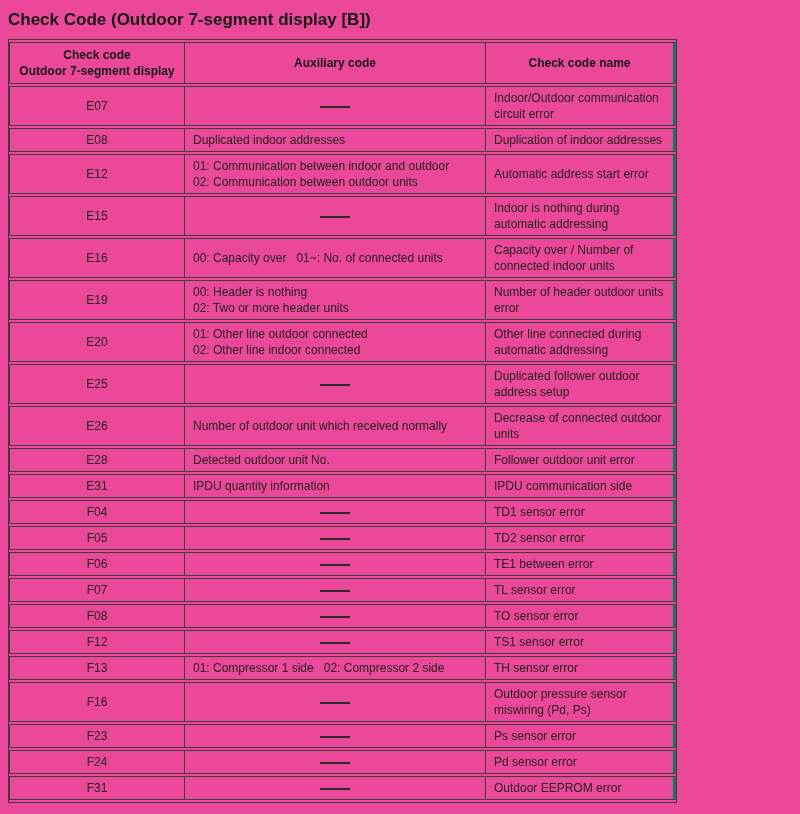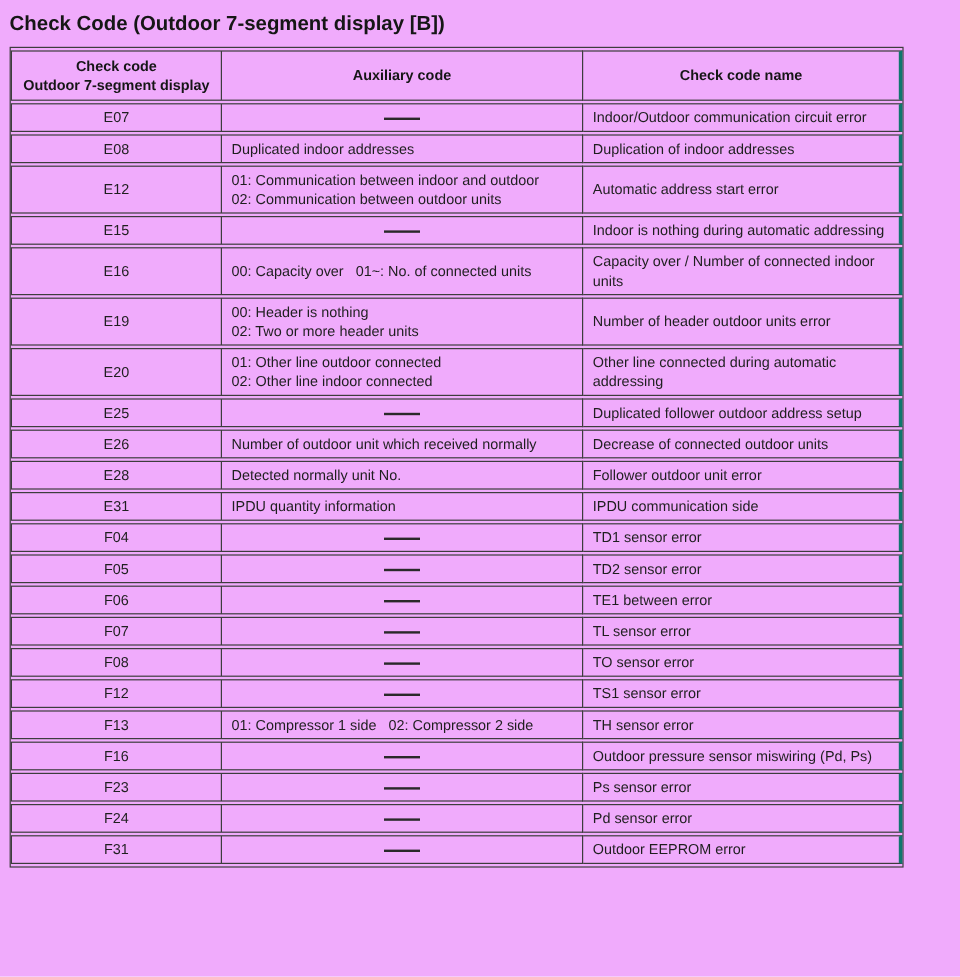--- a/index.html
+++ b/index.html
@@ -7,38 +7,38 @@
     padding: 0;
     background: #ffffff;
     font-family: "Liberation Sans", sans-serif;
     color: #1f1f1f;
   }
   .page {
     width: 800px;
     height: 814px;
     box-sizing: border-box;
     padding: 6px 7px 0 8px;
-    background: #f0abfc;
+    background: #ec4899;
     overflow: hidden;
   }
   .title {
     font-size: 17px;
     font-weight: bold;
     margin: 4px 0 9px 0;
     color: #161616;
   }
   .subtitle {
     font-size: 12.5px;
     margin: 0 0 12px 0;
     color: #2b2b2b;
   }
   table.check-table {
     border-collapse: separate;
     border-spacing: 0 2px;
-    width: 745px;
+    width: 669px;
     border: 1px solid #3d3d3d;
     table-layout: fixed;
   }
   col.c-code { width: 176px; }
   col.c-aux  { width: 301px; }
   col.c-name { width: auto;  }
   th, td {
     border-top: 1px solid #3d3d3d;
     border-bottom: 1px solid #3d3d3d;
     font-size: 12px;
@@ -139,21 +139,21 @@
           <td class="aux-cell dash-cell"><span class="dash"></span></td>
           <td class="name-cell">Duplicated follower outdoor address setup</td>
         </tr>
         <tr>
           <td class="code-cell">E26</td>
           <td class="aux-cell">Number of outdoor unit which received normally</td>
           <td class="name-cell">Decrease of connected outdoor units</td>
         </tr>
         <tr>
           <td class="code-cell">E28</td>
-          <td class="aux-cell">Detected normally unit No.</td>
+          <td class="aux-cell">Detected outdoor unit No.</td>
           <td class="name-cell">Follower outdoor unit error</td>
         </tr>
         <tr>
           <td class="code-cell">E31</td>
           <td class="aux-cell">IPDU quantity information</td>
           <td class="name-cell">IPDU communication side</td>
         </tr>
         <tr>
           <td class="code-cell">F04</td>
           <td class="aux-cell dash-cell"><span class="dash"></span></td>

